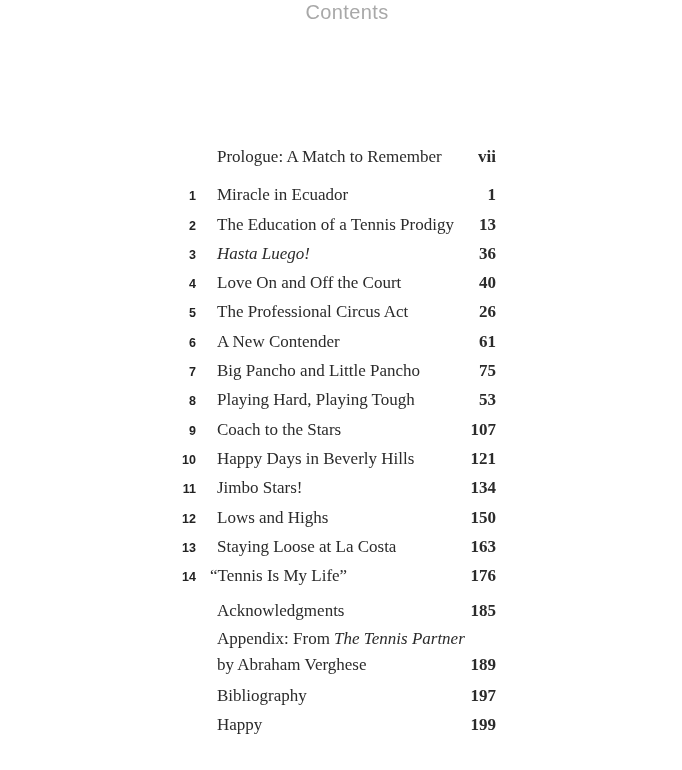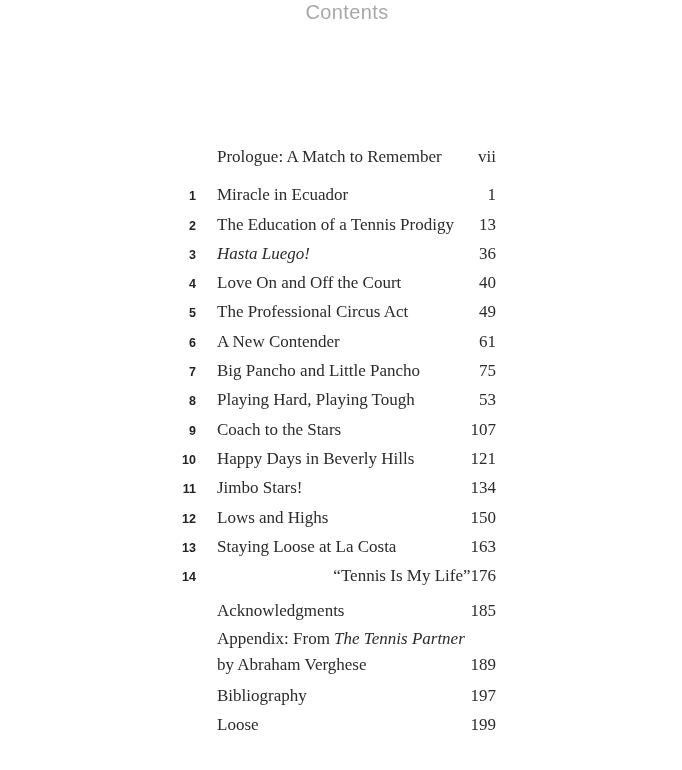--- a/index.html
+++ b/index.html
@@ -50,28 +50,29 @@
     font-family: "Liberation Sans", sans-serif;
     font-size: 12.5px;
     font-weight: 700;
     color: #222222;
   }
   .title {
     flex: 1;
     padding-left: 21px;
     overflow: visible;
   }
-  .title.hang { text-indent: -7px; text-align: right; }
+  .title.hang { text-indent: -7px; }
   .title.no-num { padding-left: 47px; }
   .italic { font-style: italic; }
   .page-num {
     flex: none;
     text-align: left;
     font-variant-numeric: oldstyle-nums;
     font-feature-settings: "onum" 1;
+    font-weight: bold;
   }
   .backmatter { margin-top: 6px; }
   .appendix-block .row {
     height: 26.5px;
     line-height: 26.5px;
   }
   .appendix-block { margin-bottom: 2px; }
 </style>
 </head>
 <body>
@@ -107,21 +108,21 @@
 
   <div class="row">
     <span class="num">4</span>
     <span class="title">Love On and Off the Court</span>
     <span class="page-num">40</span>
   </div>
 
   <div class="row">
     <span class="num">5</span>
     <span class="title">The Professional Circus Act</span>
-    <span class="page-num">49</span>
+    <span class="page-num">26</span>
   </div>
 
   <div class="row">
     <span class="num">6</span>
     <span class="title">A New Contender</span>
     <span class="page-num">61</span>
   </div>
 
   <div class="row">
     <span class="num">7</span>
@@ -188,18 +189,18 @@
         <span class="page-num">189</span>
       </div>
     </div>
 
     <div class="row">
       <span class="title no-num">Bibliography</span>
       <span class="page-num">197</span>
     </div>
 
     <div class="row">
-      <span class="title no-num">Loose</span>
+      <span class="title no-num">Happy</span>
       <span class="page-num">199</span>
     </div>
 
   </div>
 </div>
 
 </body></html>

